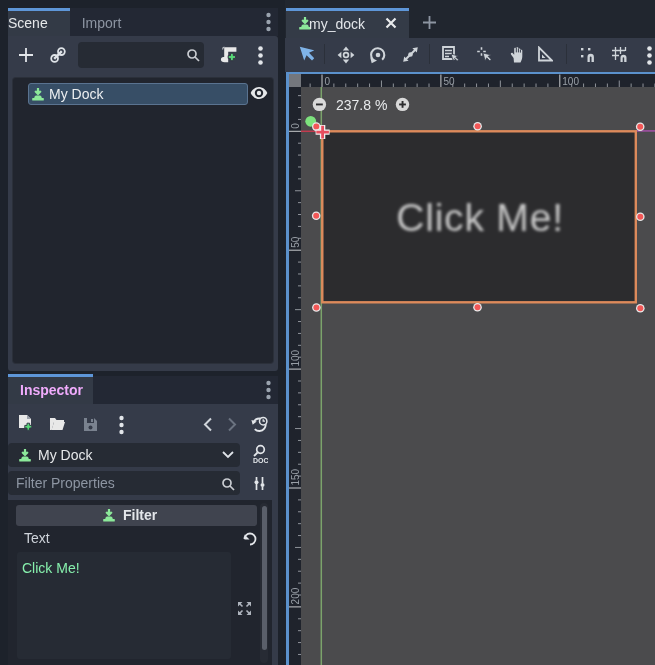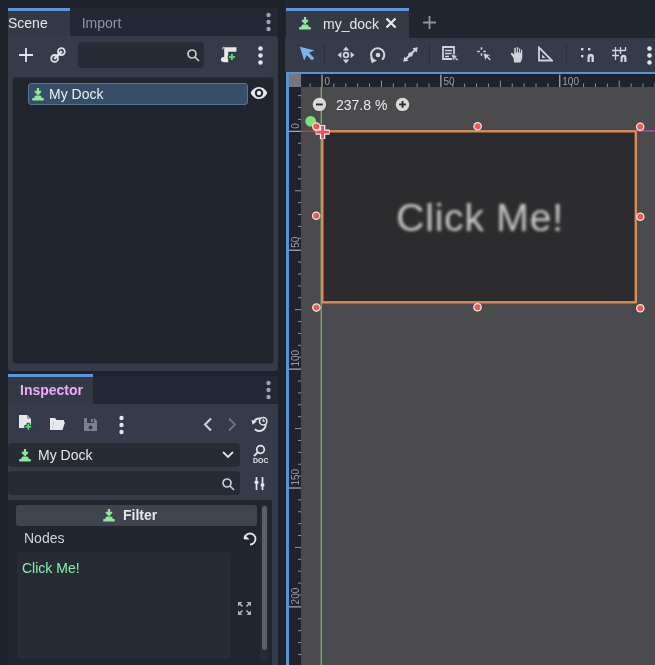--- a/index.html
+++ b/index.html
@@ -133,41 +133,42 @@
       <path d="M1 1l5 5 5-5" stroke="#dfe3e8" stroke-width="1.8" fill="none"></path>
     </svg>
 
 <svg class="abs" style="left:251px;top:444px;" width="17" height="20">
   <circle cx="9.5" cy="5.5" r="3.8" stroke="#e2e5e9" stroke-width="1.7" fill="none"></circle>
   <path d="M6.5 8.5L3 12" stroke="#e2e5e9" stroke-width="1.8"></path>
   <text x="2" y="19" font-size="7" font-weight="bold" fill="#e2e5e9">DOC</text>
 </svg>
 
 <div class="abs inputbox" style="left:8px;top:471px;width:232px;height:24px;"></div>
+<div class="abs muted" style="left:16px;top:471px;height:24px;line-height:24px;">Filter Properties</div>
 <svg class="abs" style="left:221px;top:477px;" width="14" height="14">
       <circle cx="6" cy="6" r="4" stroke="#c9ccd1" stroke-width="1.7" fill="none"></circle>
       <path d="M9 9l4 4" stroke="#c9ccd1" stroke-width="1.7"></path>
     </svg>
 <svg class="abs" style="left:253px;top:476px;" width="13" height="15">
   <g stroke="#e2e5e9" stroke-width="1.7" fill="none">
     <path d="M3.5 1v3.5M3.5 8v6M9.5 1v6M9.5 11v3"></path>
   </g>
   <circle cx="3.5" cy="6.2" r="2" fill="#e2e5e9"></circle>
   <circle cx="9.5" cy="9" r="2" fill="#e2e5e9"></circle>
 </svg>
 
 <div class="abs" style="left:8px;top:500px;width:264px;height:165px;background:#21252e;"></div>
 <div class="abs" style="left:260px;top:503px;width:8px;height:160px;background:#272b34;border-radius:4px;"></div>
 <div class="abs" style="left:261.5px;top:506px;width:5.5px;height:144px;background:#5a5f6a;border-radius:3px;"></div>
 <div class="abs" style="left:16px;top:505px;width:241px;height:21px;background:#40444f;border-radius:3px;"></div>
 <svg class="abs" style="left:102px;top:508px;" width="14" height="14">
       <use href="#btnicon"></use>
     </svg>
 <div class="abs" style="left:123px;top:505px;height:21px;line-height:21px;font-weight:bold;color:#e3e6ea;">Filter</div>
-<div class="abs" style="left:24px;top:528px;height:21px;line-height:21px;color:#ced3da;">Nodes</div>
+<div class="abs" style="left:24px;top:528px;height:21px;line-height:21px;color:#ced3da;">Text</div>
 <svg class="abs" style="left:242px;top:531px;" width="16" height="16">
   <path d="M2.5 8a5.5 5.5 0 1 1 5.5 5.5" stroke="#e2e5e9" stroke-width="1.8" fill="none"></path>
   <path d="M2.5 3.5v5h5z" fill="#e2e5e9"></path>
 </svg>
 <div class="abs" style="left:17px;top:552px;width:214px;height:107px;background:#262b34;border-radius:3px;"></div>
 <div class="abs" style="left:22px;top:560px;color:#86efac;">Click Me!</div>
 <svg class="abs" style="left:236.5px;top:600.5px;" width="15" height="15">
   <g fill="#aeb4bd">
     <path d="M1 1h4.5L1 5.5z"></path>
         <path d="M14 1v4.5L9.5 1z"></path>
@@ -178,21 +179,21 @@
     <path d="M2.5 2.5l3 3M12.5 2.5l-3 3M2.5 12.5l3-3M12.5 12.5l-3-3"></path>
   </g>
 </svg>
 
 <div class="abs" style="left:285px;top:0;width:370px;height:38px;background:#21262f;"></div>
 <div class="abs" style="left:286px;top:8px;width:123px;height:3px;background:#5e96d8;"></div>
 <div class="abs" style="left:286px;top:11px;width:123px;height:27px;background:#343b47;"></div>
 <svg class="abs" style="left:298px;top:16px;" width="14" height="14">
       <use href="#btnicon"></use>
     </svg>
-<div class="abs" style="left:323px;top:11px;height:27px;line-height:27px;color:#e3e6ea;text-align:center;">my_dock</div>
+<div class="abs" style="left:309px;top:11px;height:27px;line-height:27px;color:#e3e6ea;text-align:center;">my_dock</div>
 <svg class="abs" style="left:385px;top:17px;" width="12" height="12">
       <path d="M1.5 1.5l9 9M10.5 1.5l-9 9" stroke="#e8eaec" stroke-width="2.2"></path>
     </svg>
 <svg class="abs" style="left:422px;top:15px;" width="15" height="15">
       <path d="M7.5 1v13M1 7.5h13" stroke="#8d95a2" stroke-width="1.8"></path>
     </svg>
 
 <div class="abs panel" style="left:285px;top:38px;width:370px;height:33.5px;"></div>
 <div class="abs" style="left:324px;top:44px;width:1px;height:20px;background:#2b303a;"></div>
 <div class="abs" style="left:429px;top:44px;width:1px;height:20px;background:#2b303a;"></div>

